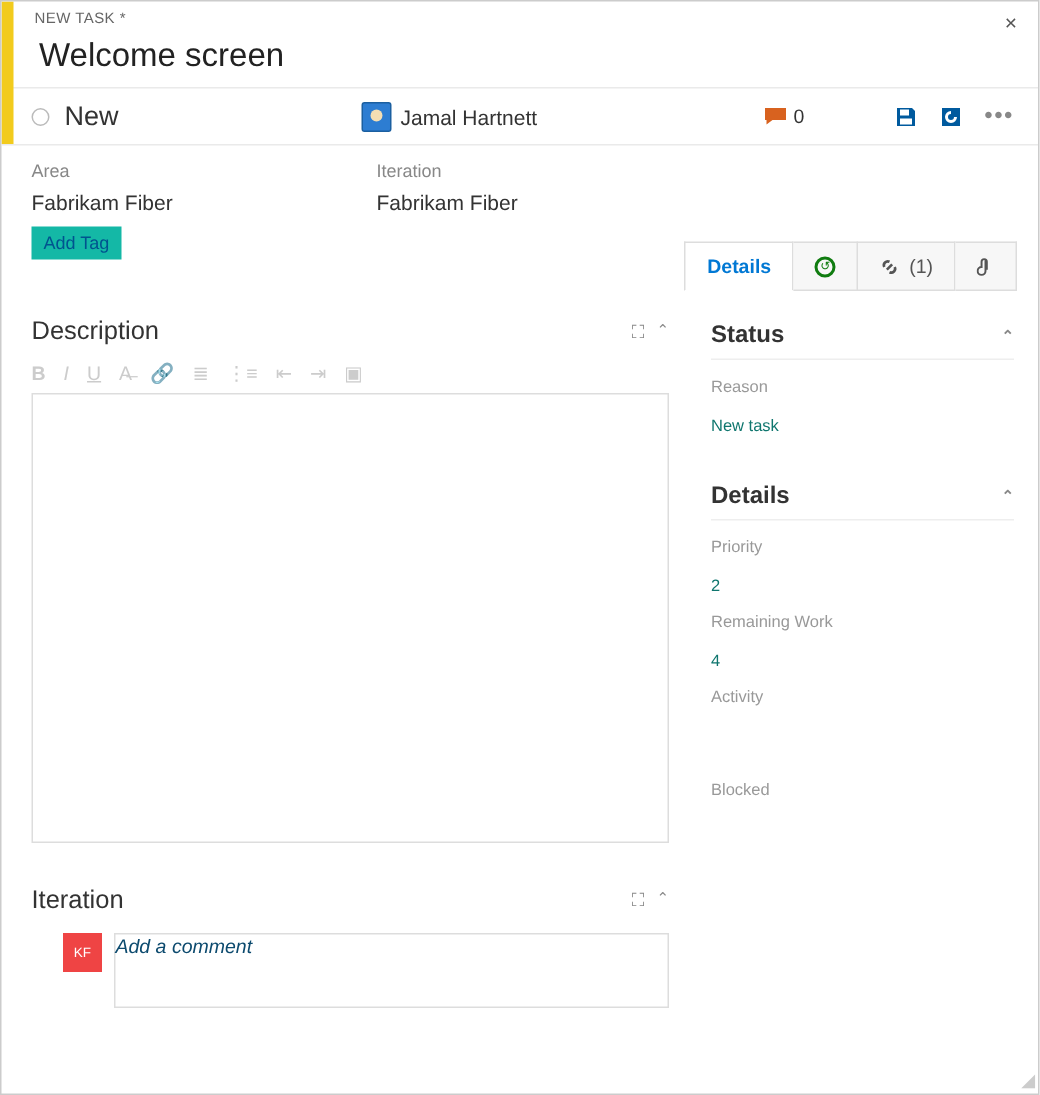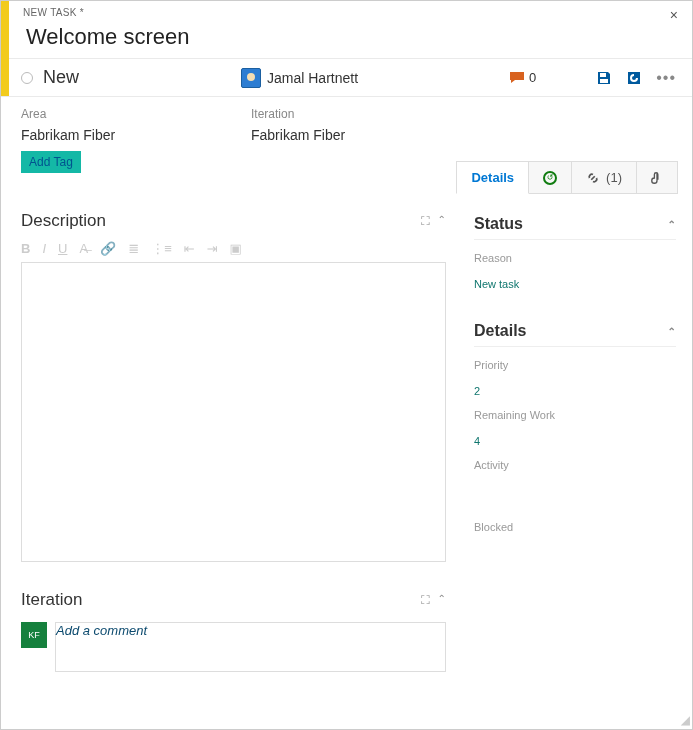--- a/index.html
+++ b/index.html
@@ -116,22 +116,22 @@
     .section-icons{ display:flex; gap:8px; color:#888; font-size:12px;}
     .editor-toolbar{
       display:flex; gap:12px; padding:4px 0 6px; color:#ccc; font-size:13px;
       align-items:center;
     }
     .editor-area{
       border:1px solid #ddd; height:300px; background:#fff;
     }
     .discussion-body{ display:flex; gap:8px; margin-top:6px;}
     .disc-avatar{
-      width:26px;height:26px;background:#15803d;color:#fff;
-      font-size:9px;display:flex;align-items:center;justify-content:center;
+      width:26px;height:26px;background:#ef4444;color:#fff;
+      font-size:9px;display:flex;align-items:center;justify-content:center;margin-left:21px;
     }
     .disc-input{
       flex:1;border:1px solid #ddd;font-size:13px;
       color:#0c4a6e;font-style:italic;height:50px;
     }
     .side-section-title{
       display:flex;justify-content:space-between;align-items:center;
       font-size:16px;color:#333;font-weight:600;padding:14px 0 6px;
       border-bottom:1px solid #eee;
       gap:38px;

